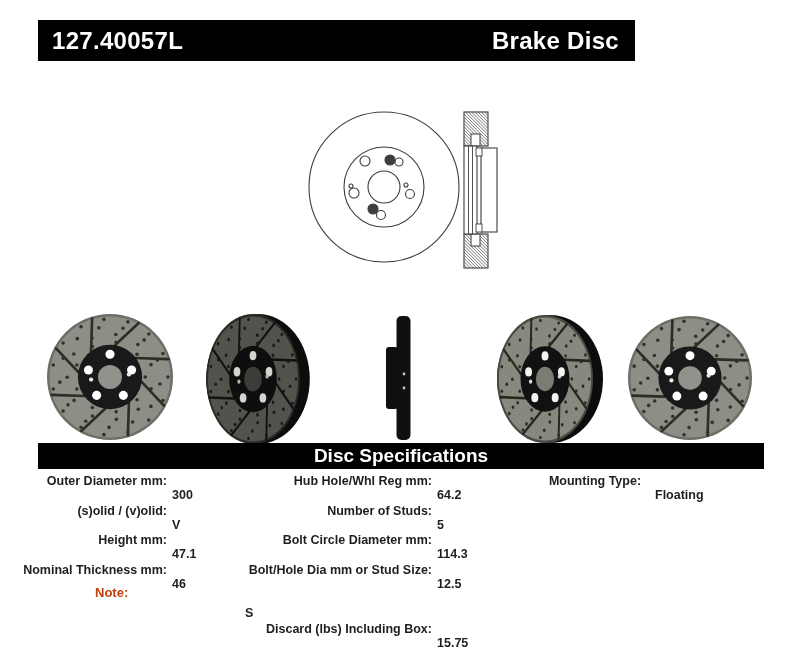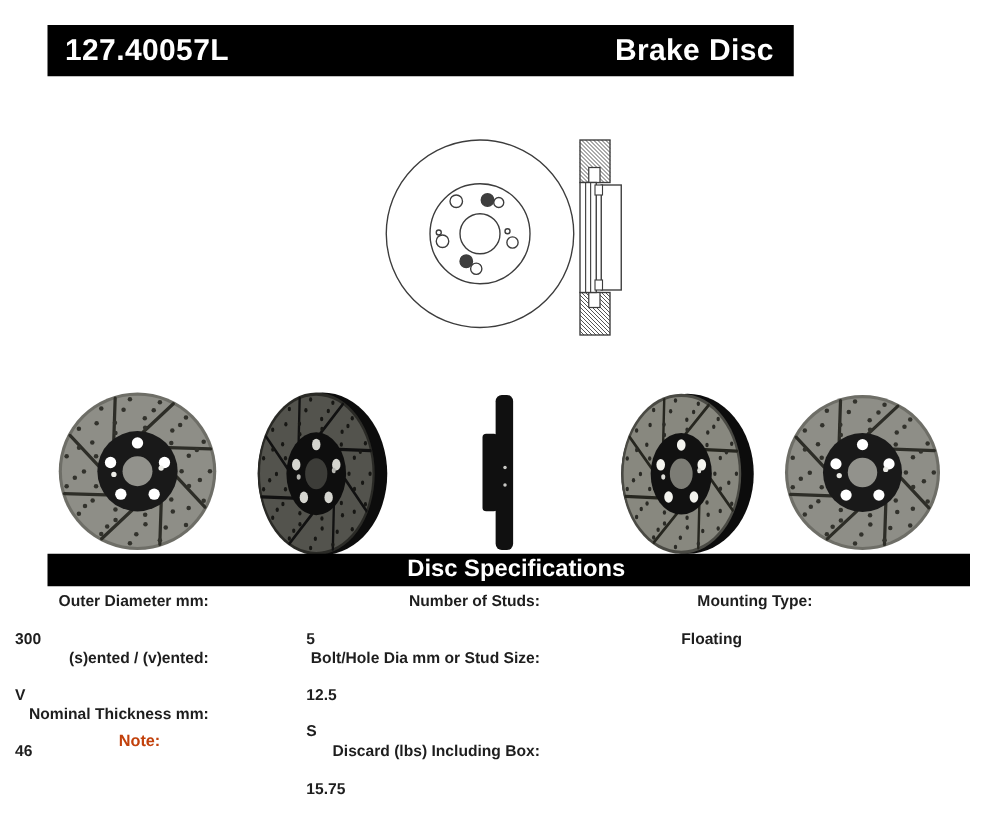--- a/index.html
+++ b/index.html
@@ -7,29 +7,29 @@
   .page{position:relative;width:800px;height:655px;background:#fff;overflow:hidden;}
 
   .topbar{position:absolute;left:38px;top:20px;width:597px;height:41px;background:#000;color:#fff;
           display:flex;align-items:center;justify-content:space-between;
           padding:0 16px 0 14px;box-sizing:border-box;font-weight:bold;font-size:24px;letter-spacing:.3px;}
 
   #diagram{position:absolute;left:298px;top:98px;}
   #photos{position:absolute;left:0;top:300px;}
 
   .specbar{position:absolute;left:38px;top:443px;width:726px;height:26px;background:#000;color:#fff;
-           display:flex;align-items:center;justify-content:center;font-weight:bold;font-size:19px;padding-left:12px;}
+           display:flex;align-items:center;justify-content:center;font-weight:bold;font-size:19px;}
 
   .col{position:absolute;top:474px;font-size:12.5px;font-weight:bold;color:#1e1e1e;line-height:15.6px;}
-  .spec-row{display:flex;white-space:nowrap;flex-direction:column;}
+  .spec-row{display:flex;white-space:nowrap;}
   .spec-label{display:inline-block;text-align:right;}
   .spec-value{margin-left:5px;margin-top:14px;}
   .col-left{left:7px;}   .col-left  .spec-label{width:160px;}
   .col-center{left:240px;}.col-center .spec-label{width:192px;}
-  .col-right{left:540px;} .col-right .spec-label{width:110px;}
+  .col-right{left:540px;} .col-right .spec-label{width:110px;text-align:center;}
 
   .note{position:absolute;left:95px;top:585px;font-size:13px;font-weight:bold;color:#c2410c;}
 </style>
 </head>
 <body>
 
 <div class="page">
 
   <header class="topbar">
     <span>127.40057L</span>
@@ -418,35 +418,47 @@
   <div class="specbar">
     <span>Disc Specifications</span>
   </div>
 
   <div class="col col-left">
     <div class="spec-row">
       <span class="spec-label">Outer Diameter mm:</span>
       <span class="spec-value">300</span>
     </div>
     <div class="spec-row">
-      <span class="spec-label">(s)ented / (v)ented:</span>
+      <span class="spec-label">(s)olid / (v)olid:</span>
       <span class="spec-value">V</span>
+    </div>
+    <div class="spec-row">
+      <span class="spec-label">Height mm:</span>
+      <span class="spec-value">47.1</span>
     </div>
     <div class="spec-row">
       <span class="spec-label">Nominal Thickness mm:</span>
       <span class="spec-value">46</span>
     </div>
   </div>
 
   <div class="col col-center">
     <div class="spec-row">
+      <span class="spec-label">Hub Hole/Whl Reg mm:</span>
+      <span class="spec-value">64.2</span>
+    </div>
+    <div class="spec-row">
       <span class="spec-label">Number of Studs:</span>
       <span class="spec-value">5</span>
     </div>
     <div class="spec-row">
+      <span class="spec-label">Bolt Circle Diameter mm:</span>
+      <span class="spec-value">114.3</span>
+    </div>
+    <div class="spec-row">
       <span class="spec-label">Bolt/Hole Dia mm or Stud Size:</span>
       <span class="spec-value">12.5</span>
     </div>
     <div class="spec-row">
       <span class="spec-value">S</span>
     </div>
     <div class="spec-row">
       <span class="spec-label">Discard (lbs) Including Box:</span>
       <span class="spec-value">15.75</span>
     </div>

